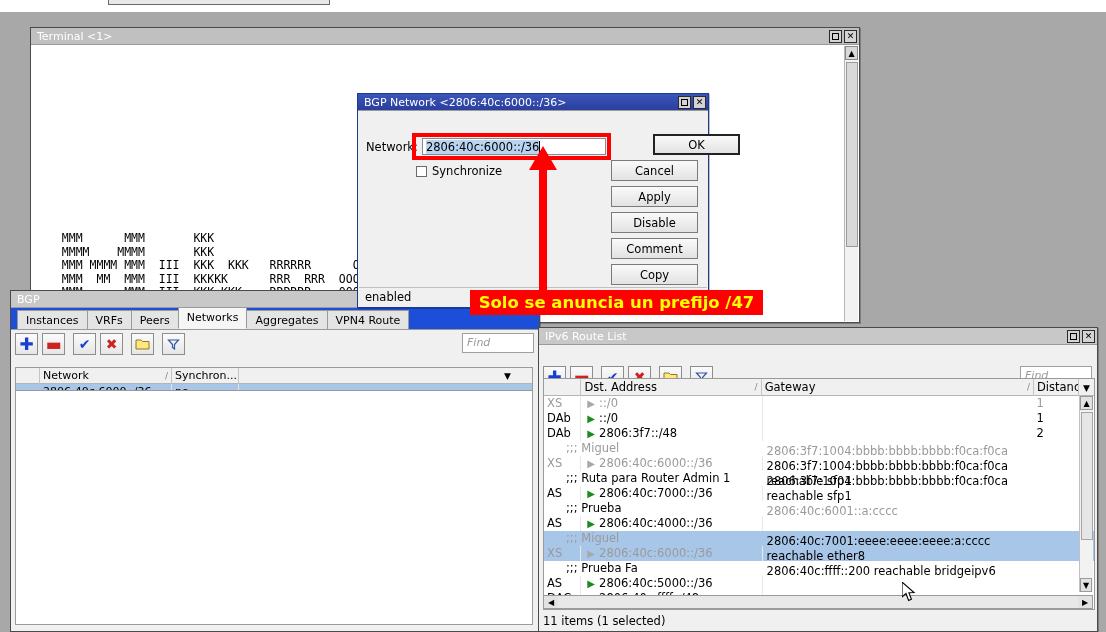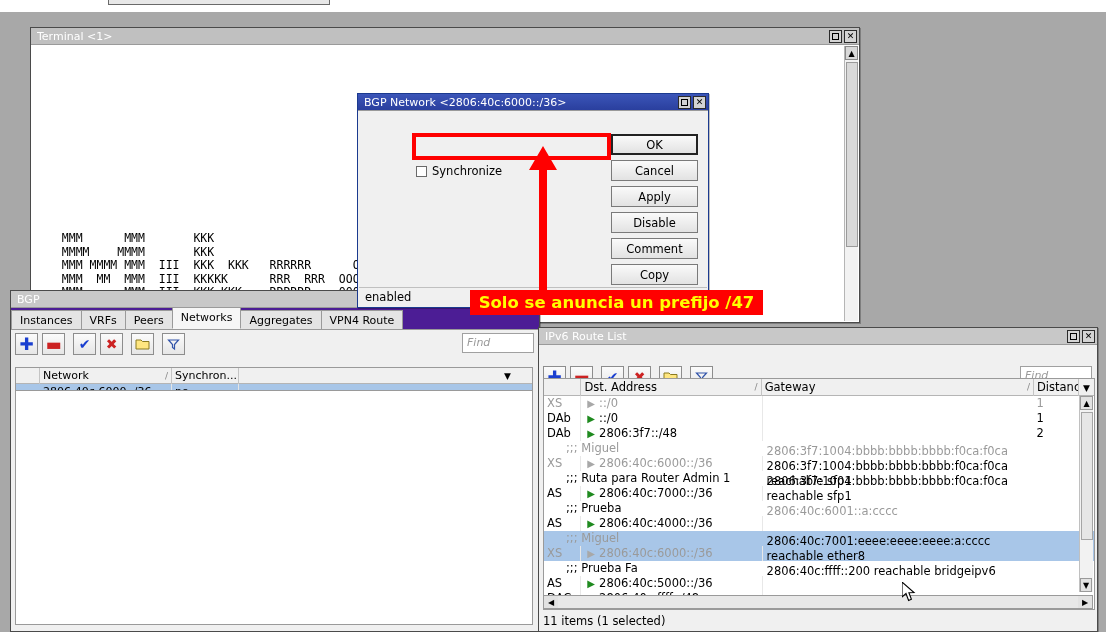--- a/index.html
+++ b/index.html
@@ -82,21 +82,22 @@
     position:absolute; top: 16px; left:1px; width:12px; height: 185px;
     background:#d9d9d9; border:1px solid #9a9a9a;
   }
 
   
   #bgp { left: 10px; top: 290px; width: 530px; height: 342px; }
   #bgp .titlebar { background:#c8c8c8; }
   .tabs {
     display: flex; align-items: flex-end;
     height: 22px;
-    background: #4c1d95;
+    padding-left: 6px;
+    background: #1d4ed8;
     border-bottom: 1px solid #9a9a9a;
   }
   .tab {
     padding: 3px 8px 3px 8px;
     font-size: 11px;
     background: #e4e4e4;
     border: 1px solid #9a9a9a;
     border-bottom: none;
     margin-right: -1px;
     color: #000;
@@ -202,21 +203,21 @@
     border:4px solid #ff0000; pointer-events:none;
   }
   .chk-row { position:absolute; left:58px; top:52px; display:flex; align-items:center; font-size:11.5px; }
   .chkbox { width:11px; height:11px; border:1px solid #6a6a6a; background:#fff; margin-right:5px; }
   .dlg-btns { position:absolute; right:10px; top:22px; width:87px; }
   .dbtn {
     width:87px; height:21px; margin-bottom:5px;
     border:1px solid #7a7a7a; background: linear-gradient(#fafafa,#e2e2e2);
     font-size:11.5px; display:flex; align-items:center; justify-content:center;
   }
-  .dbtn.primary { border:2px solid #222; }
+  .dbtn.primary { border:2px solid #222;margin-left:42px; }
   #dlg-status {
     position:absolute; left:1px; bottom:1px; right:1px; height:19px;
     background:#f0f0f0; border-top:1px solid #c0c0c0;
     display:flex; align-items:center; padding-left:6px; font-size:11.5px;
   }
 
   
   #ann-arrow { position:absolute; left:525px; top:140px; width:36px; height:160px; z-index:60; pointer-events:none;}
   #ann-label {
     position:absolute; left:470px; top:290px; width:293px; height:25px;
@@ -467,20 +468,26 @@
     <div class="titlebar">
       <span class="t-text">BGP Network &lt;2806:40c:6000::/36&gt;</span>
       <span class="tbtns">
         <span class="tbtn">
             <span class="sq"></span>
           </span>
         <span class="tbtn">✕</span>
       </span>
     </div>
     <div class="dlg-body">
+      <div class="field-row">
+        <span class="field-label">Network:</span>
+        <span class="net-input">
+          <span class="seltext">2806:40c:6000::/36</span><span class="caret"></span>
+        </span>
+      </div>
       <div class="redbox"></div>
 
       <div class="chk-row">
         <span class="chkbox"></span>
         <span>Synchronize</span>
       </div>
 
       <div class="dlg-btns">
         <div class="dbtn primary">OK</div>
         <div class="dbtn">Cancel</div>

